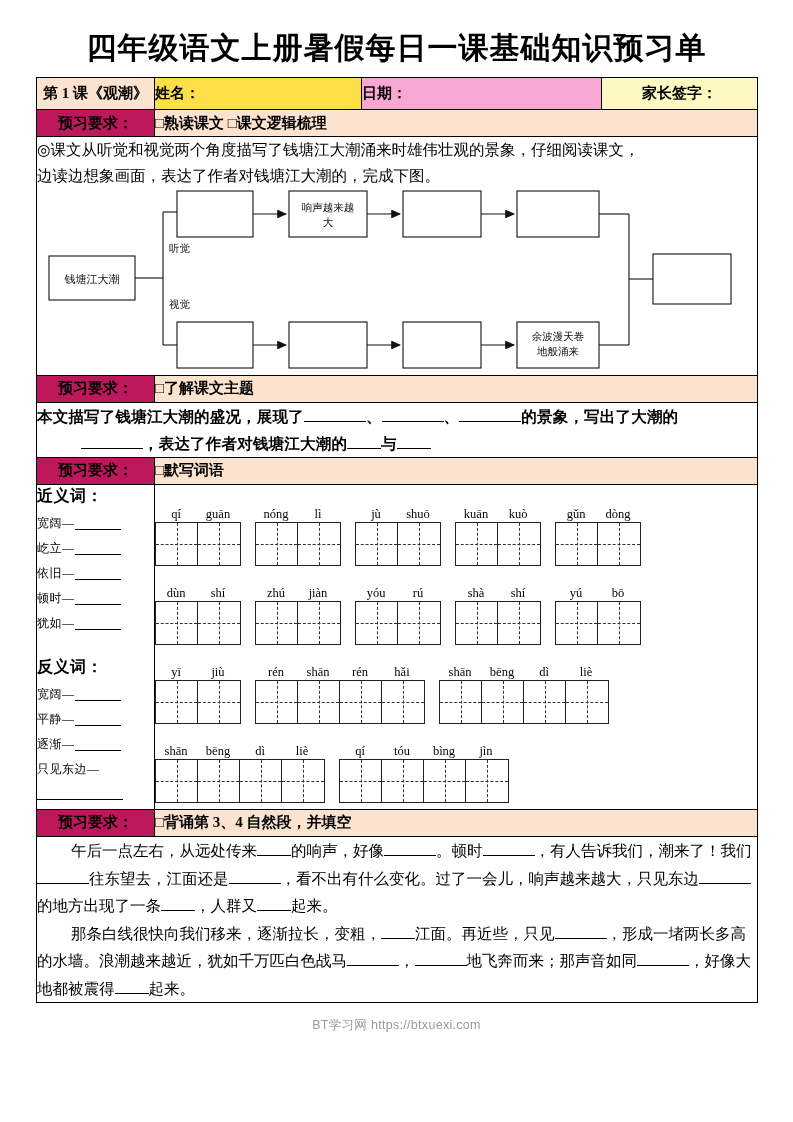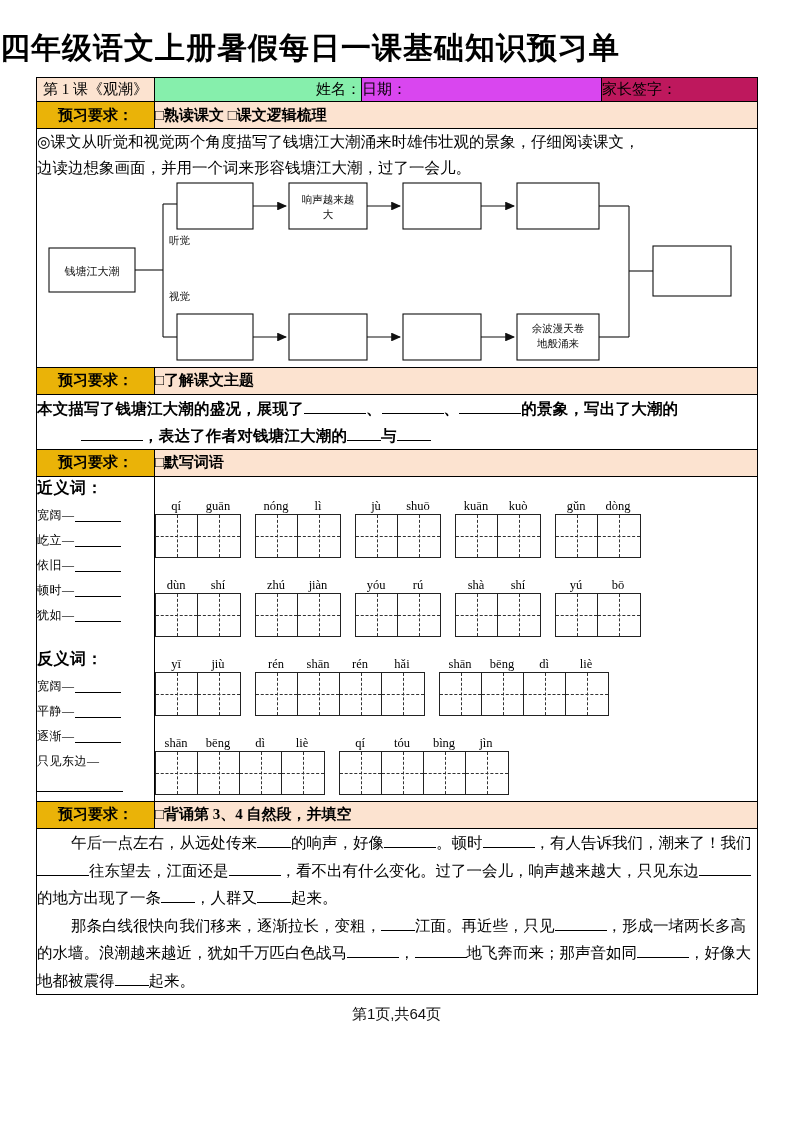--- a/index.html
+++ b/index.html
@@ -9,20 +9,21 @@
     width: 793px; height: 1122px;
     background:#ffffff;
     font-family: "Liberation Serif", "DejaVu Serif", serif;
     color:#000;
     overflow:hidden;
   }
   .page { position:relative; width:793px; height:1122px; padding:0; }
 
   
   .title {
+    text-align:center;
     font-size:30px;
     font-weight:bold;
     letter-spacing:1px;
     padding:28px 0 8px 0;
     font-family:"Liberation Serif","DejaVu Serif",serif;
     white-space:nowrap;
   }
 
   
   .sheet {
@@ -31,27 +32,27 @@
     border:1.6px solid #000;
     border-collapse:collapse;
     table-layout:fixed;
   }
   .sheet td, .sheet th {
     border:1px solid #000;
     padding:0;
     vertical-align:middle;
   }
 
-  .hdr-cell { font-size:15px; font-weight:normal; height:24px; padding:2px 6px; white-space:nowrap; }
+  .hdr-cell { font-size:15px; font-weight:bold; height:32px; padding:2px 6px; white-space:nowrap; }
   .bg-peach { background:#fce3d0; }
-  .bg-cyan  { background:#86efac;text-align:right; }
-  .bg-blue  { background:#d946ef; }
-  .bg-gray  { background:#be185d; }
-
-  .req-label { background:#eab308; font-size:15px; font-weight:bold; text-align:center; height:27px; white-space:nowrap; }
+  .bg-cyan  { background:#fde047; }
+  .bg-blue  { background:#f9a8d4; }
+  .bg-gray  { background:#fef9c3;text-align:center; }
+
+  .req-label { background:#be185d; font-size:15px; font-weight:bold; text-align:center; height:27px; white-space:nowrap; }
   .req-value { background:#fce3d0; font-size:15px; font-weight:bold; padding-left:8px; height:25px; white-space:nowrap; }
 
   .body-cell { padding:6px 8px 8px 8px; font-size:15.5px; line-height:1.62; }
 
   
   .diagram-wrap { position:relative; width:100%; height:185px; }
   .diagram { position:absolute; left:0; top:0; }
 
   
   .theme-text { font-size:15.5px; line-height:1.75; letter-spacing:0.2px;font-weight:bold; }
@@ -144,21 +145,21 @@
     </tr>
 
     <tr>
       <td class="req-label">预习要求：</td>
       <td class="req-value" colspan="5">□熟读课文 □课文逻辑梳理</td>
     </tr>
 
     <tr>
       <td class="body-cell" colspan="6">
         <div style="font-size:15.5px;line-height:1.7;">◎课文从听觉和视觉两个角度描写了钱塘江大潮涌来时雄伟壮观的景象，仔细阅读课文，</div>
-        <div style="font-size:15.5px;line-height:1.7;">边读边想象画面，并用一个词来形容钱塘江大潮，过了一会儿。</div>
+        <div style="font-size:15.5px;line-height:1.7;">边读边想象画面，表达了作者对钱塘江大潮的，完成下图。</div>
 
         <div class="diagram-wrap">
           <svg class="diagram" width="700" height="182" viewBox="0 0 700 182">
             <defs>
               <marker id="ah" markerWidth="9" markerHeight="8" refX="8" refY="4" orient="auto">
                 <path d="M0,0 L9,4 L0,8 z" fill="#111"></path>
               </marker>
             </defs>
             <g stroke="#111" stroke-width="1.1" fill="none">
 
@@ -434,14 +435,14 @@
     <tr>
       <td class="passage" colspan="6">
         <p><span class="p-indent"></span><span>午后一点左右，从远处传来</span><span class="blank-s"></span><span>的响声，好像</span><span class="blank-m"></span><span>。顿时</span><span class="blank-m"></span><span>，有人告诉我们，潮来了！</span><span>我们</span><span class="blank-m"></span><span>往东望去，江面还是</span><span class="blank-m"></span><span>，看不出有什么变化。过了一会儿，响声越来越大，只见东边</span><span class="blank-m"></span><span>的地方出现了一条</span><span class="blank-s"></span><span>，人群又</span><span class="blank-s"></span><span>起来。</span></p>
 
         <p><span class="p-indent"></span><span>那条白线很快向我们移来，逐渐拉长，变粗，</span><span class="blank-s"></span><span>江面。再近些，只见</span><span class="blank-m"></span><span>，形成一堵两长多</span><span>高的水墙。浪潮越来越近，犹如千万匹白色战马</span><span class="blank-m"></span><span>，</span><span class="blank-m"></span><span>地飞奔而来；那声音如同</span><span class="blank-m"></span><span>，</span><span>好像大地都被震得</span><span class="blank-s"></span><span>起来。</span></p>
       </td>
     </tr>
   </tbody>
     </table>
 
-  <div class="footer-page">第1页,共64页</div>
+  <div class="footer-site">BT学习网 https://btxuexi.com</div>
 </div>
 
 </body></html>

